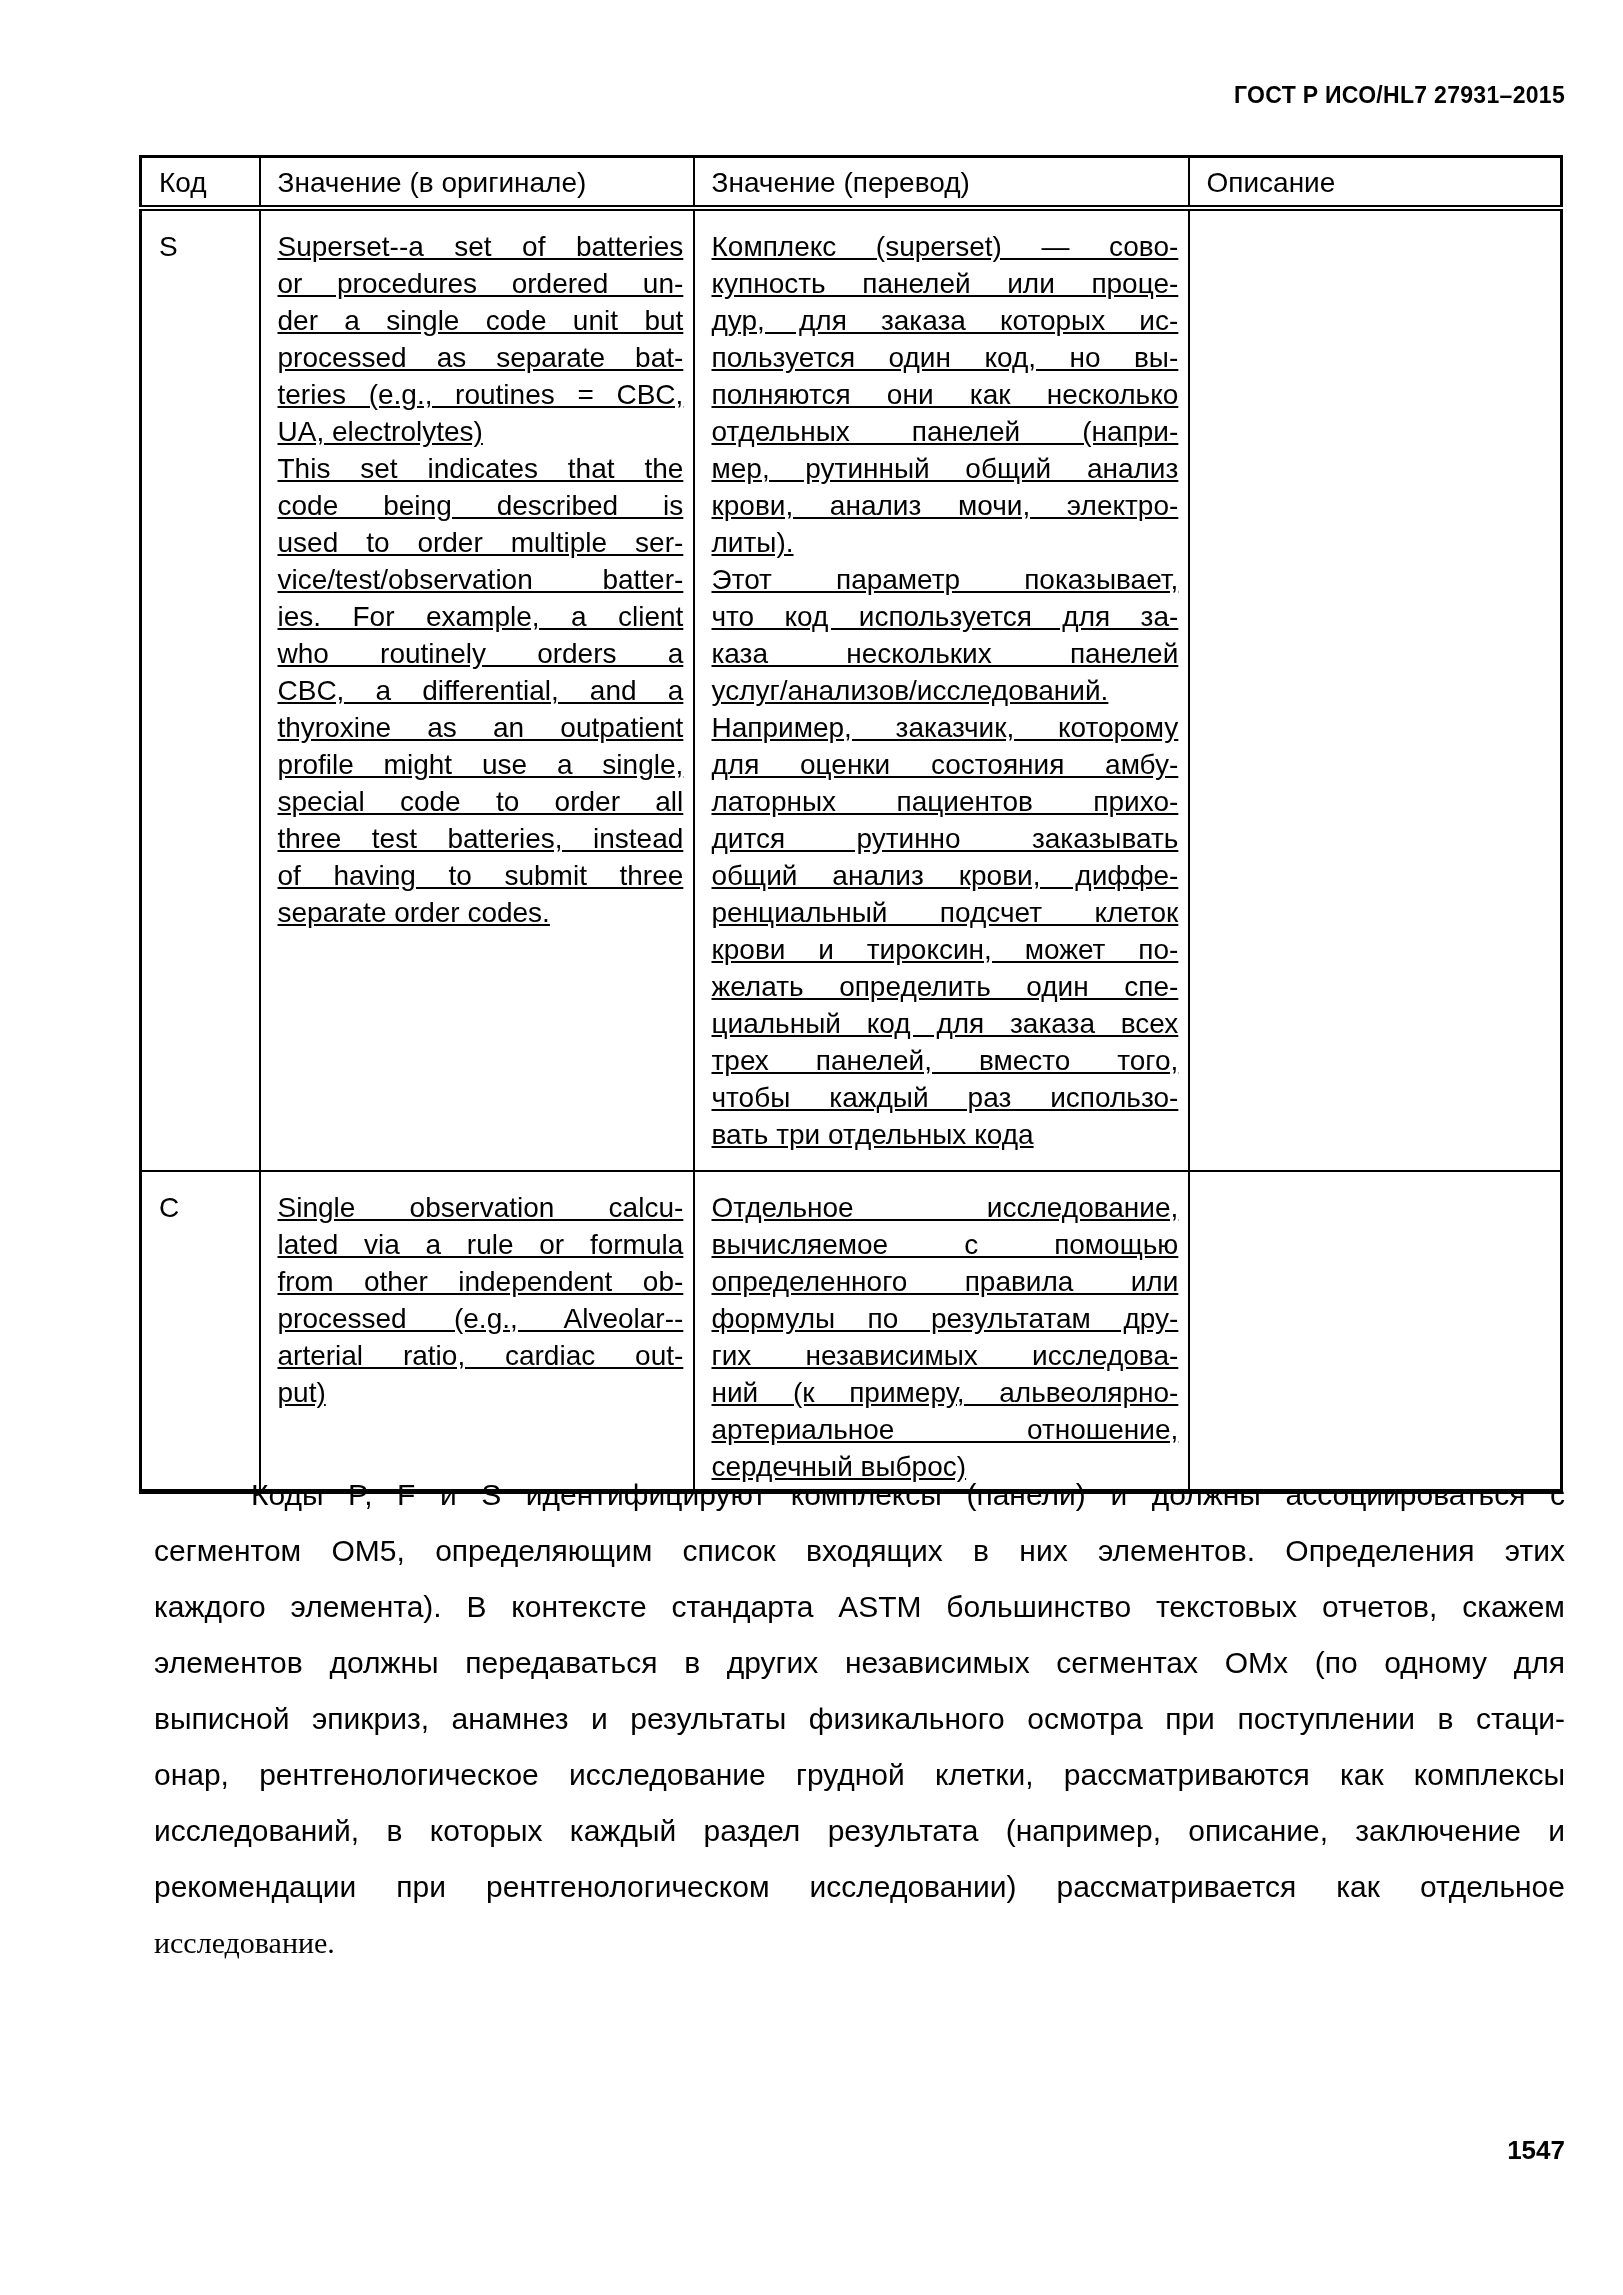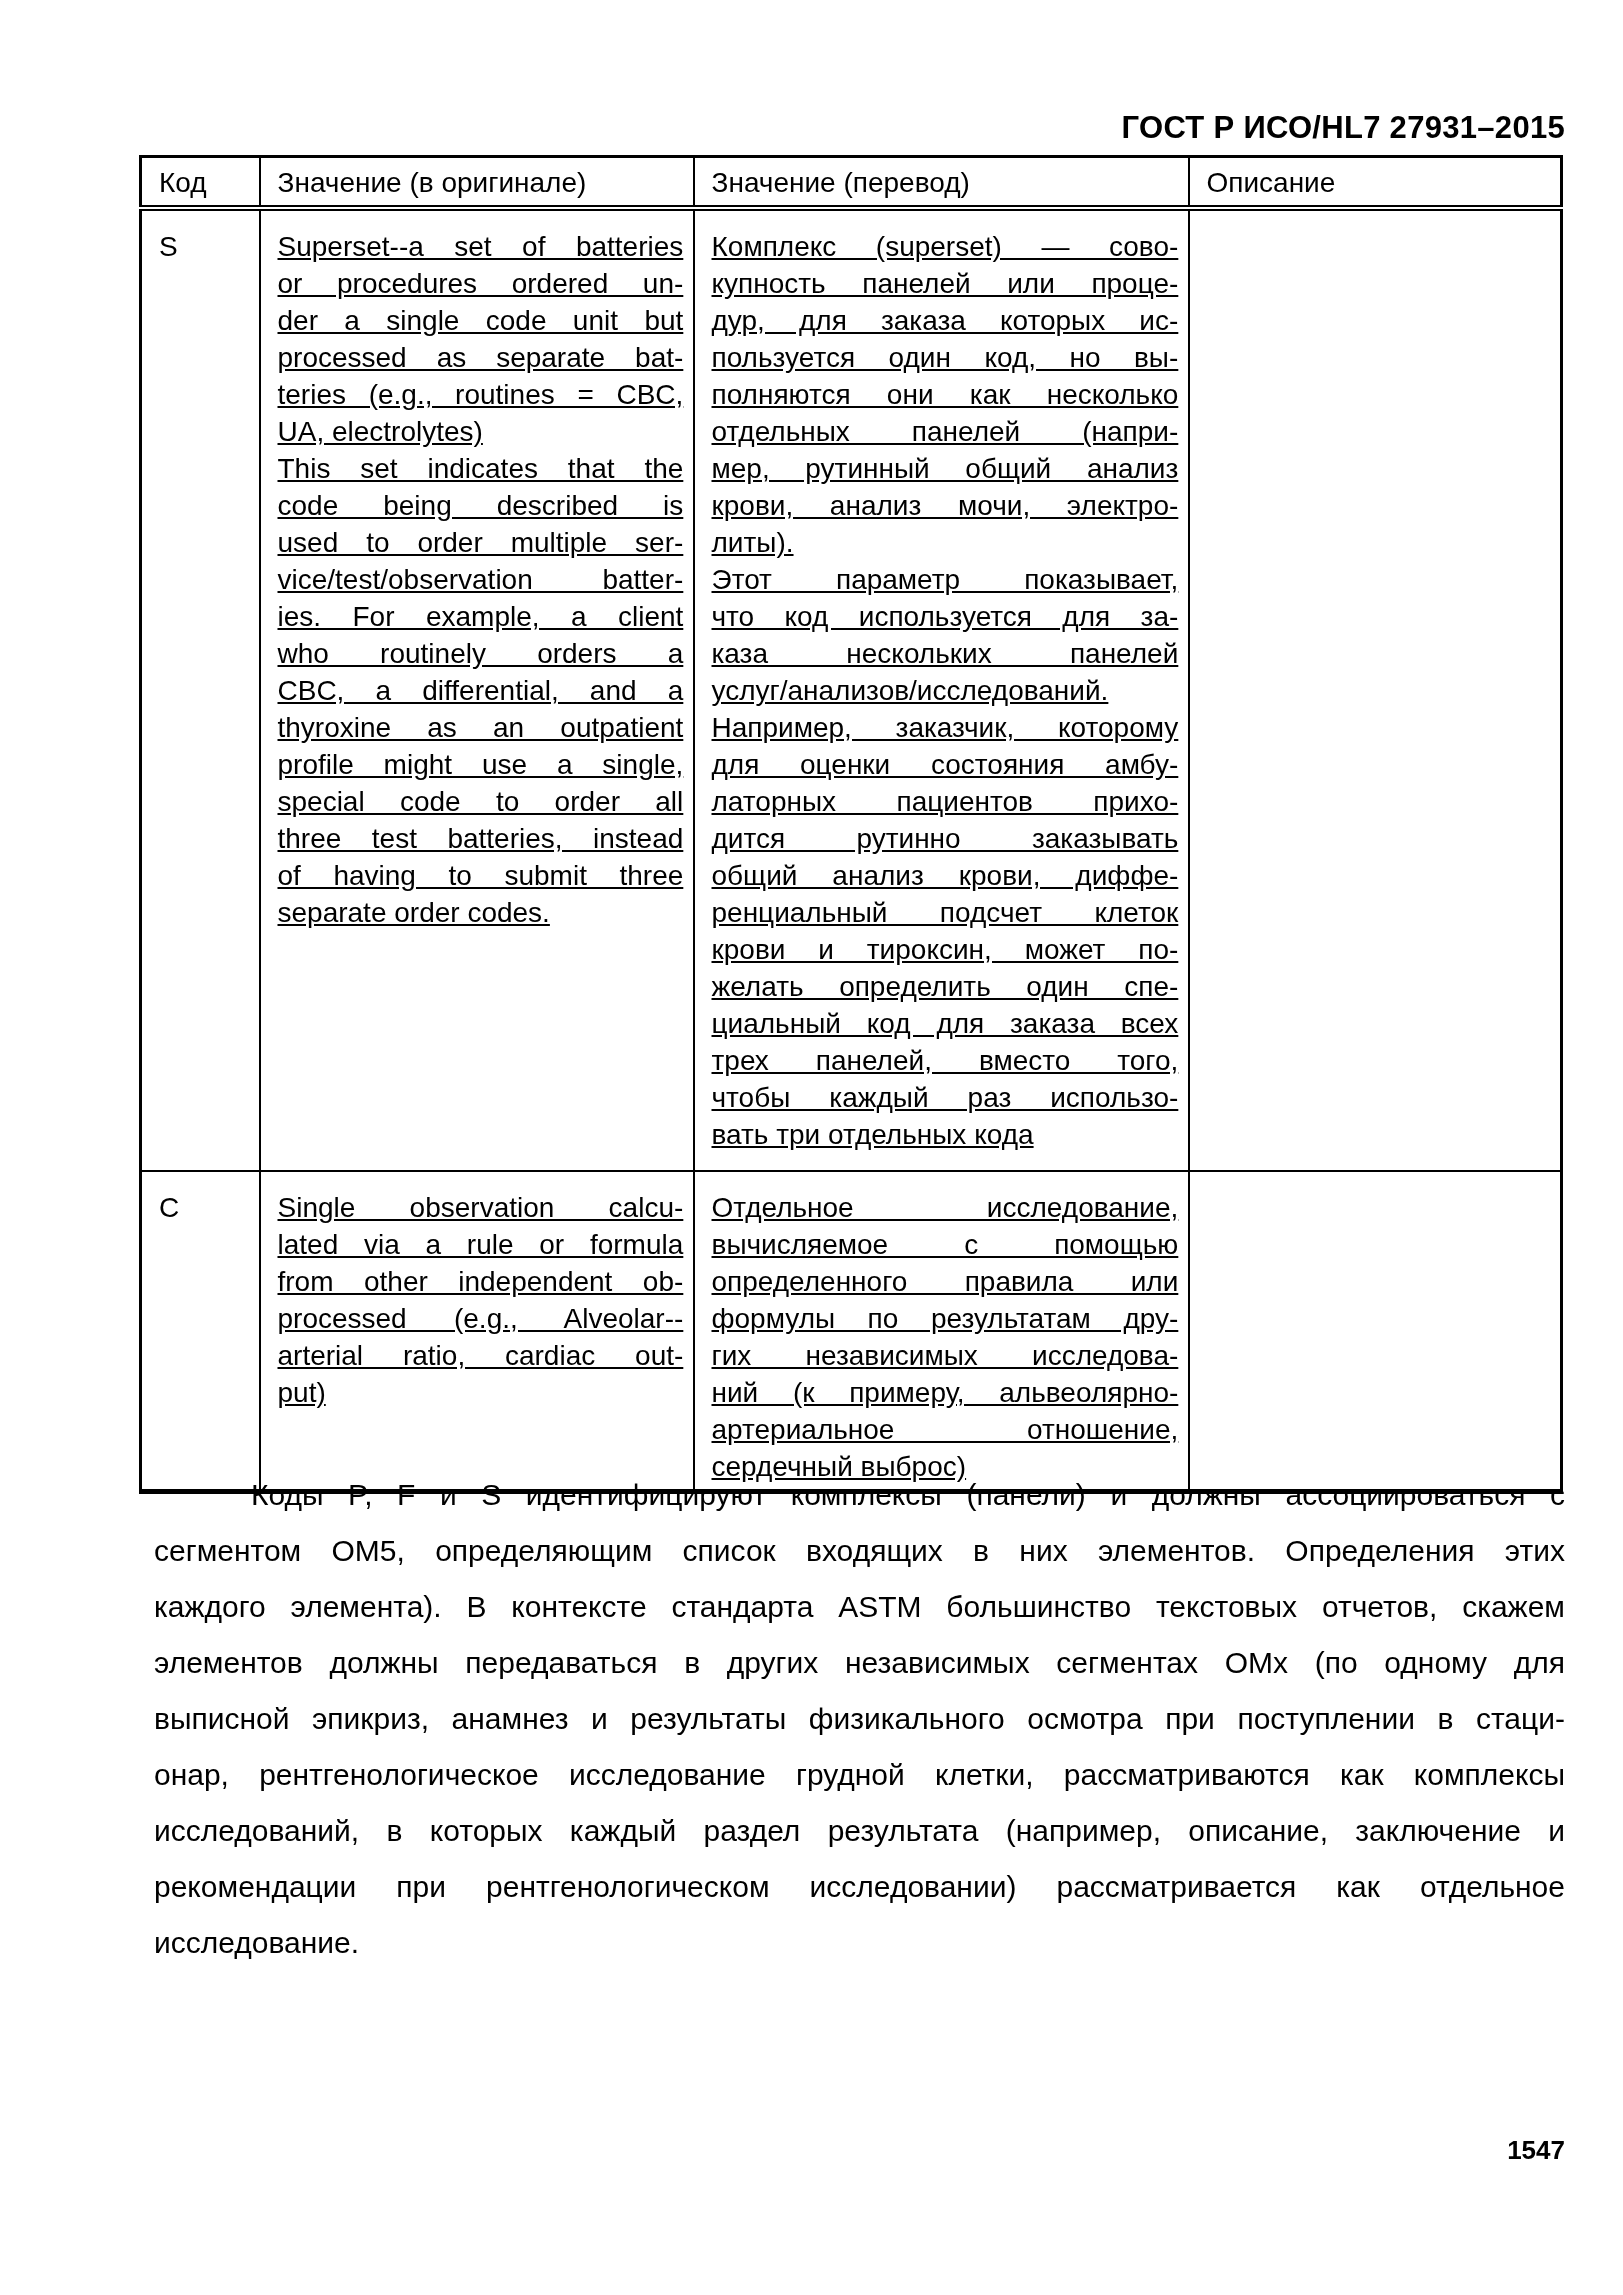--- a/index.html
+++ b/index.html
@@ -6,22 +6,22 @@
   body {
     width: 1623px; height: 2295px;
     background: #ffffff;
     position: relative;
     font-family: "Liberation Sans", sans-serif;
     color: #000;
     -webkit-font-smoothing: antialiased;
   }
   .doc-header {
     position: absolute;
-    top: 110px; right: 58px;
-    font-size: 31px; font-weight: bold;
+    top: 82px; right: 58px;
+    font-size: 23px; font-weight: bold;
     letter-spacing: 0.3px;
     white-space: nowrap;
   }
   .table-wrap {
     position: absolute;
     left: 139px; top: 155px;
     width: 1294px;
   }
   table.code-table {
     width: 100%;
@@ -61,21 +61,21 @@
     position: absolute;
     left: 154px; top: 1467px;
     width: 1411px;
   }
   .body-paragraph .line {
     line-height: 56px;
     font-size: 30px;
     text-align: justify;
     text-align-last: justify;
   }
-  .body-paragraph .line.last { text-align-last: left; }
+  .body-paragraph .line.last { text-align-last: left; font-family: Liberation Serif, serif; }
   .body-paragraph .line.first { text-indent: 97px; }
   .page-number {
     position: absolute;
     top: 2135px; right: 58px;
     font-size: 26px; font-weight: bold;
   }
 </style>
 </head>
 <body>
 

